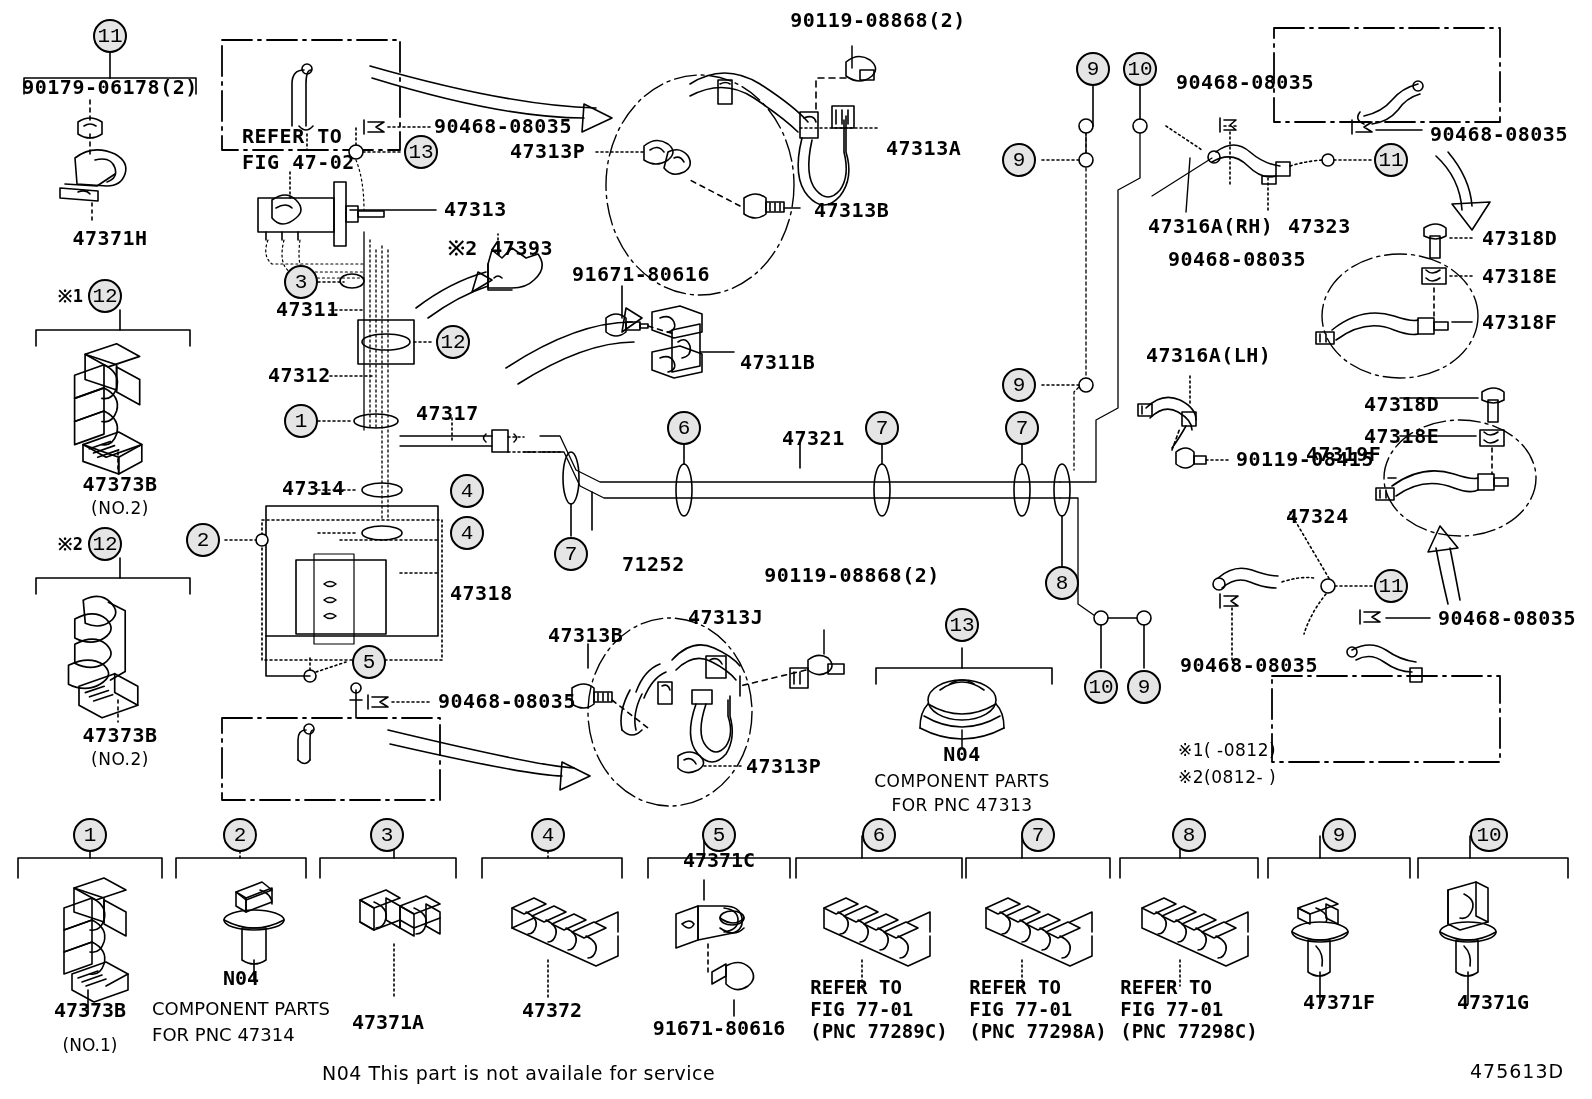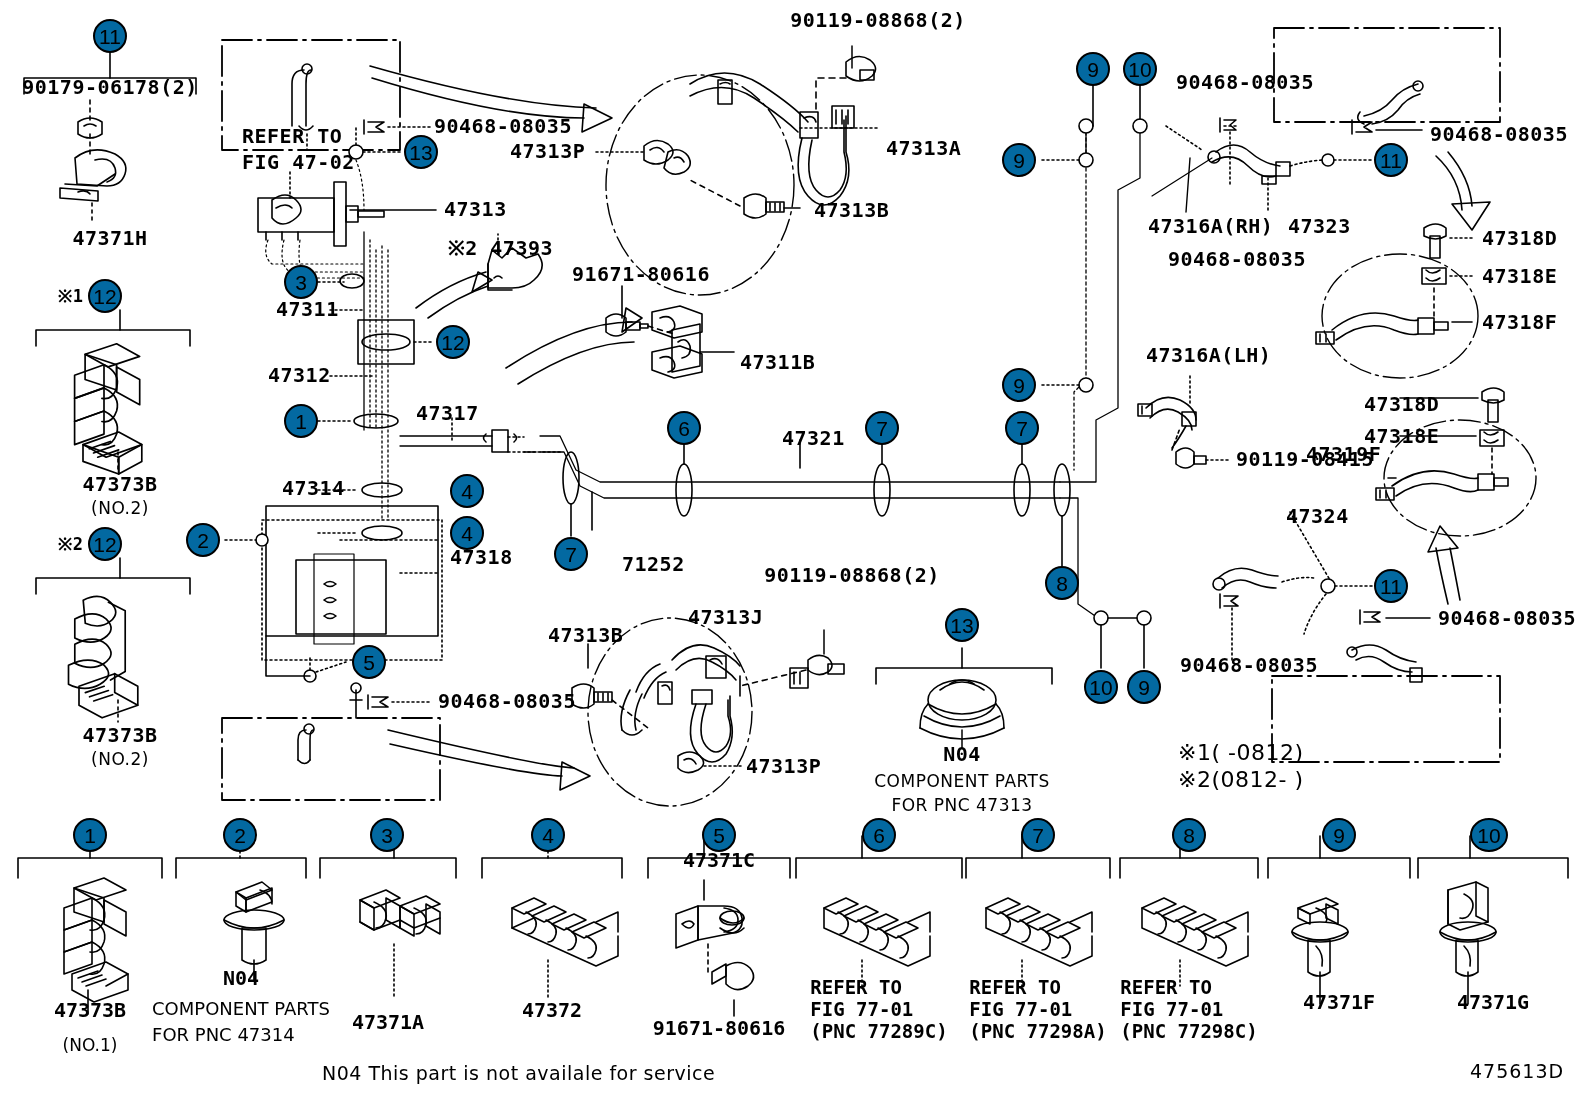--- a/index.html
+++ b/index.html
@@ -27,32 +27,32 @@
     font-weight:bold;
     font-size:20px;
     letter-spacing:0.5px;
     white-space:nowrap;
     line-height:1;
     color:#000;
   }
   .lbl.pn{font-size:20px;font-weight:bold;}
   .lbl.sm{font-size:17px;font-weight:bold;}
   .lbl.note{font-size:17px;font-weight:normal;font-family:"DejaVu Sans","Liberation Sans",sans-serif;}
-  .lbl.jp{font-size:22px;font-weight:normal;font-family:"DejaVu Sans","Liberation Sans",sans-serif;}
+  .lbl.jp{font-size:17px;font-weight:normal;font-family:"DejaVu Sans","Liberation Sans",sans-serif;}
   .lbl.sub{font-size:17px;font-weight:normal;font-family:"DejaVu Sans","Liberation Sans",sans-serif;}
   .lbl.code{font-size:19px;font-weight:normal;font-family:"DejaVu Sans","Liberation Sans",sans-serif;letter-spacing:1px;}
   .lbl.ctr{transform:translateX(-50%);}
   
   .circ{
     position:absolute;
     width:34px;height:34px;
     border:2px solid #000;
     border-radius:50%;
-    background:#0369a1;
-    font-family:Liberation Sans, sans-serif;
+    background:#e5e5e5;
+    font-family:Liberation Mono, monospace;
     font-size:21px;
     font-weight:normal;
     display:flex;align-items:center;justify-content:center;
     box-sizing:border-box;
     line-height:1;
   }
   .circ.wide{width:38px;height:34px;}
   
   #legend{
     position:absolute;left:0;top:818px;width:1592px;height:281px;
@@ -689,21 +689,21 @@
   <div class="lbl pn" style="left:282px;top:478px;">47314</div>
   <div class="circ" style="left:450px;top:474px;">
     <span>4</span>
   </div>
   <div class="circ" style="left:450px;top:516px;">
     <span>4</span>
   </div>
   <div class="circ" style="left:186px;top:523px;">
     <span>2</span>
   </div>
-  <div class="lbl pn" style="left:450px;top:547px;">47318</div>
+  <div class="lbl pn" style="left:450px;top:583px;">47318</div>
   <div class="circ" style="left:352px;top:645px;">
     <span>5</span>
   </div>
   <div class="lbl pn" style="left:438px;top:691px;">90468-08035</div>
 
   <div class="lbl pn ctr" style="left:878px;top:10px;">90119-08868(2)</div>
   <div class="lbl pn" style="left:510px;top:141px;">47313P</div>
   <div class="lbl pn" style="left:886px;top:138px;">47313A</div>
   <div class="lbl pn" style="left:814px;top:200px;">47313B</div>
   <div class="lbl pn" style="left:572px;top:264px;">91671-80616</div>

